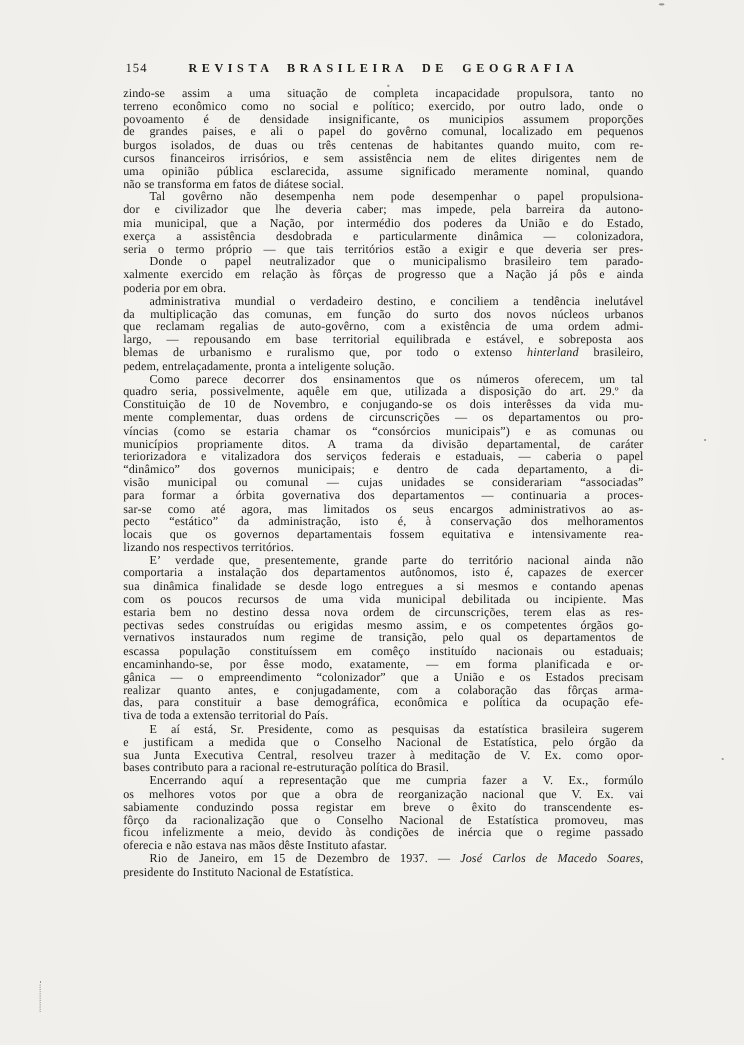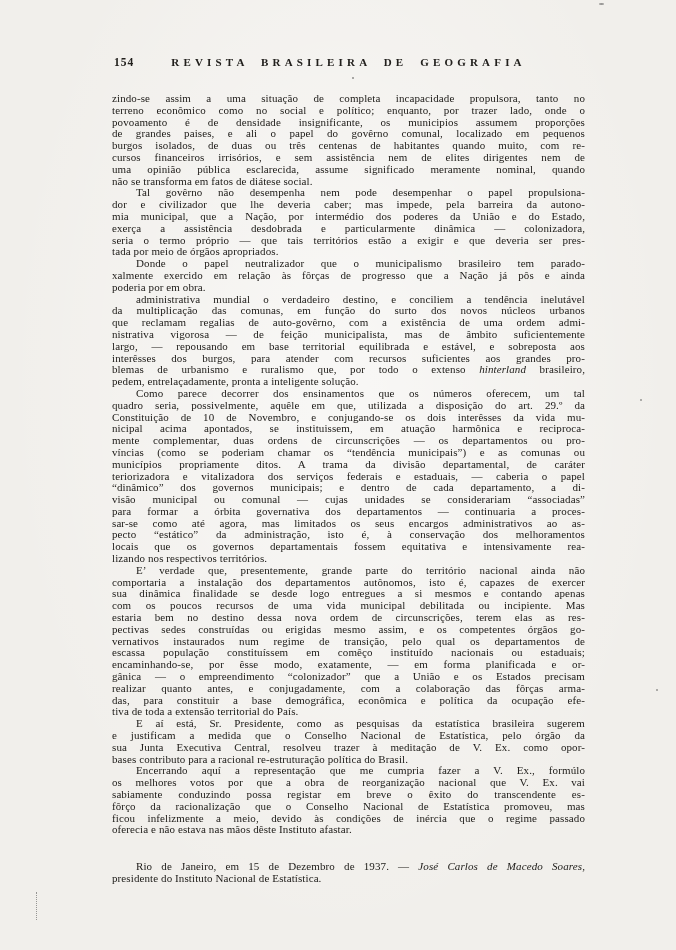--- a/index.html
+++ b/index.html
@@ -21,45 +21,45 @@
     left: 112px; top: 56px;
     width: 473px;
     color: #22201d;
   }
   .page-header {
     position: relative;
     height: 14px;
   }
   .page-number {
     position: absolute; left: 2px; top: 0;
-    font-size: 11.5px; font-weight: bold;
+    font-size: 11.5px; font-weight: normal;
     letter-spacing: 1px;
   }
   .journal-title {
     position: absolute; left: 0; right: 0; top: 0;
     text-align: center;
     font-size: 11px; font-weight: bold;
     letter-spacing: 0.38em;
     word-spacing: 0.55em;
     white-space: nowrap;
   }
-  .body-text { margin-top: 23px; }
+  .body-text { margin-top: 10px; }
   .line {
     font-size: 11px;
     line-height: 11.8px;
     height: 11.8px;
     text-align: justify;
     text-align-last: justify;
     white-space: normal;
     letter-spacing: 0.1px;
   }
   .line.last { text-align-last: left; }
   .para .line:first-child { text-indent: 24px; }
   .para.continued .line:first-child { text-indent: 0; }
-  .closing { margin-top: 25px; }
+  .closing { }
   .closing .line:first-child { text-indent: 24px; }
   
   .artifact { position: absolute; pointer-events: none; }
   .artifact-dotted-line {
     left: 36px; top: 892px; height: 28px; width: 0;
     border-left: 1.5px dotted rgba(40,40,40,0.45);
   }
   .speck { background: rgba(60,60,60,0.5); border-radius: 50%; }
   .speck-1 { left: 599px; top: 3px;  width: 5px; height: 1.5px; }
   .speck-2 { left: 640px; top: 399px; width: 2px; height: 2px; }
@@ -74,58 +74,54 @@
   <div class="text-column">
 
     <div class="page-header">
       <span class="page-number">154</span>
       <span class="journal-title">REVISTA BRASILEIRA DE GEOGRAFIA</span>
     </div>
 
     <div class="body-text">
         <div class="para continued">
           <div class="line">zindo-se assim a uma situação de completa incapacidade propulsora, tanto no</div>
-          <div class="line">terreno econômico como no social e político; enquanto, por trazer lado, onde o</div>
+          <div class="line">terreno econômico como no social e político; exercido, por outro lado, onde o</div>
           <div class="line">povoamento é de densidade insignificante, os municipios assumem proporções</div>
           <div class="line">de grandes paises, e ali o papel do govêrno comunal, localizado em pequenos</div>
           <div class="line">burgos isolados, de duas ou três centenas de habitantes quando muito, com re-</div>
           <div class="line">cursos financeiros irrisórios, e sem assistência nem de elites dirigentes nem de</div>
           <div class="line">uma opinião pública esclarecida, assume significado meramente nominal, quando</div>
           <div class="line last">não se transforma em fatos de diátese social.</div>
         </div>
         <div class="para">
           <div class="line">Tal govêrno não desempenha nem pode desempenhar o papel propulsiona-</div>
           <div class="line">dor e civilizador que lhe deveria caber; mas impede, pela barreira da autono-</div>
           <div class="line">mia municipal, que a Nação, por intermédio dos poderes da União e do Estado,</div>
           <div class="line">exerça a assistência desdobrada e particularmente dinâmica — colonizadora,</div>
           <div class="line">seria o termo próprio — que tais territórios estão a exigir e que deveria ser pres-</div>
-          <div class="line last">tada por meio de órgãos apropriados.</div>
         </div>
         <div class="para">
           <div class="line">Donde o papel neutralizador que o municipalismo brasileiro tem parado-</div>
           <div class="line">xalmente exercido em relação às fôrças de progresso que a Nação já pôs e ainda</div>
           <div class="line last">poderia por em obra.</div>
         </div>
         <div class="para">
           <div class="line">administrativa mundial o verdadeiro destino, e conciliem a tendência inelutável</div>
           <div class="line">da multiplicação das comunas, em função do surto dos novos núcleos urbanos</div>
           <div class="line">que reclamam regalias de auto-govêrno, com a existência de uma ordem admi-</div>
-          <div class="line">nistrativa vigorosa — de feição municipalista, mas de âmbito suficientemente</div>
           <div class="line">largo, — repousando em base territorial equilibrada e estável, e sobreposta aos</div>
-          <div class="line">interêsses dos burgos, para atender com recursos suficientes aos grandes pro-</div>
           <div class="line">blemas de urbanismo e ruralismo que, por todo o extenso <i>hinterland</i> brasileiro,</div>
           <div class="line last">pedem, entrelaçadamente, pronta a inteligente solução.</div>
         </div>
         <div class="para">
           <div class="line">Como parece decorrer dos ensinamentos que os números oferecem, um tal</div>
           <div class="line">quadro seria, possivelmente, aquêle em que, utilizada a disposição do art. 29.º da</div>
           <div class="line">Constituição de 10 de Novembro, e conjugando-se os dois interêsses da vida mu-</div>
-          <div class="line">nicipal acima apontados, se instituissem, em atuação harmônica e reciproca-</div>
           <div class="line">mente complementar, duas ordens de circunscrições — os departamentos ou pro-</div>
-          <div class="line">víncias (como se poderiam chamar os “tendência municipais”) e as comunas ou</div>
+          <div class="line">víncias (como se estaria chamar os “consórcios municipais”) e as comunas ou</div>
           <div class="line">municípios propriamente ditos. A trama da divisão departamental, de caráter</div>
           <div class="line">teriorizadora e vitalizadora dos serviços federais e estaduais, — caberia o papel</div>
           <div class="line">“dinâmico” dos governos municipais; e dentro de cada departamento, a di-</div>
           <div class="line">visão municipal ou comunal — cujas unidades se considerariam “associadas”</div>
           <div class="line">para formar a órbita governativa dos departamentos — continuaria a proces-</div>
           <div class="line">sar-se como até agora, mas limitados os seus encargos administrativos ao as-</div>
           <div class="line">pecto “estático” da administração, isto é, à conservação dos melhoramentos</div>
           <div class="line">locais que os governos departamentais fossem equitativa e intensivamente rea-</div>
           <div class="line last">lizando nos respectivos territórios.</div>
         </div>

